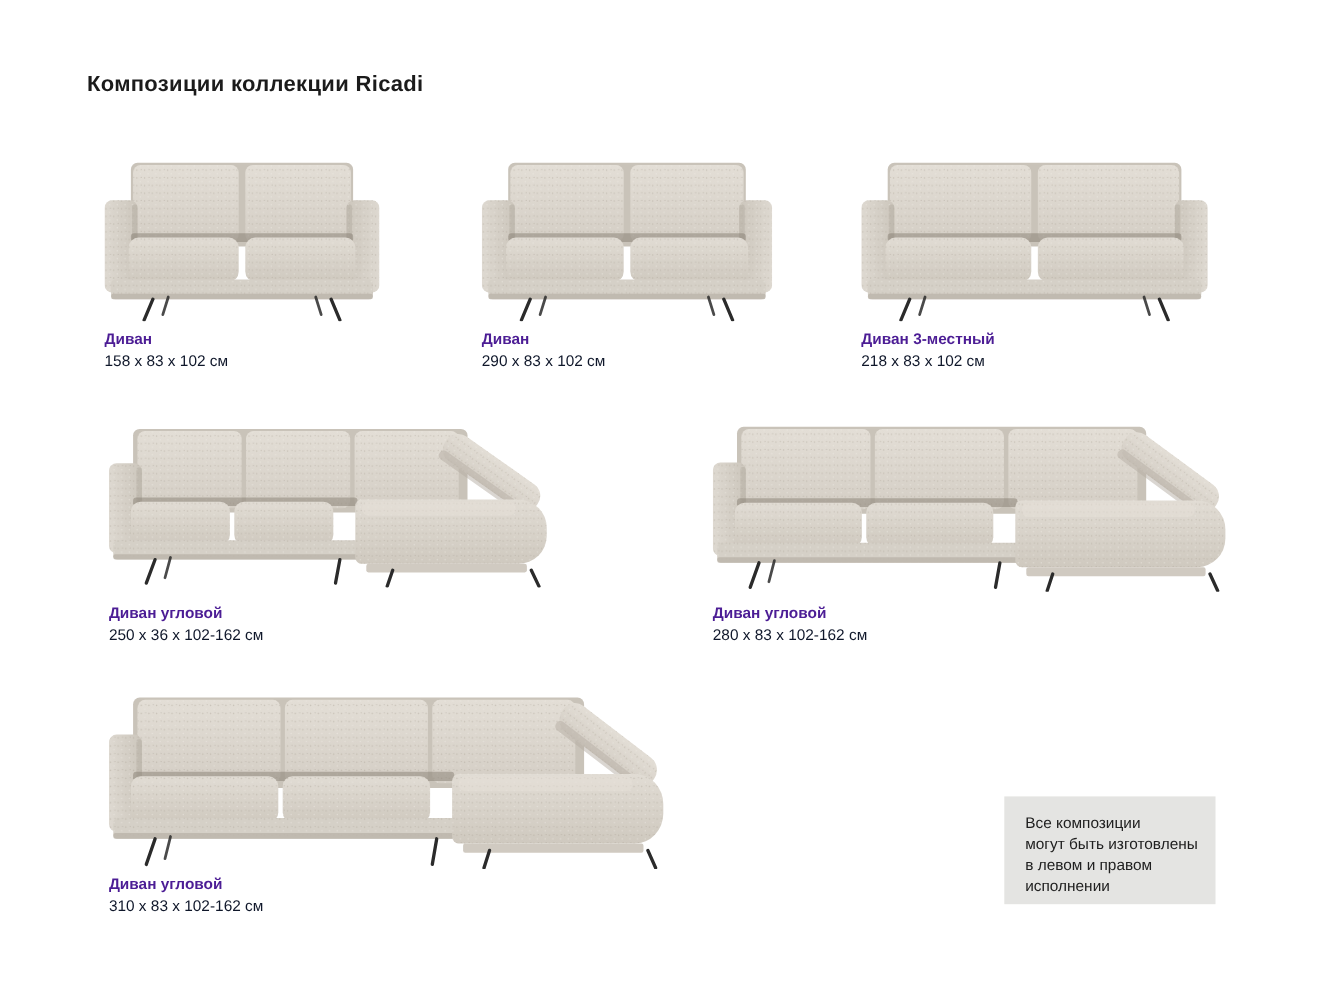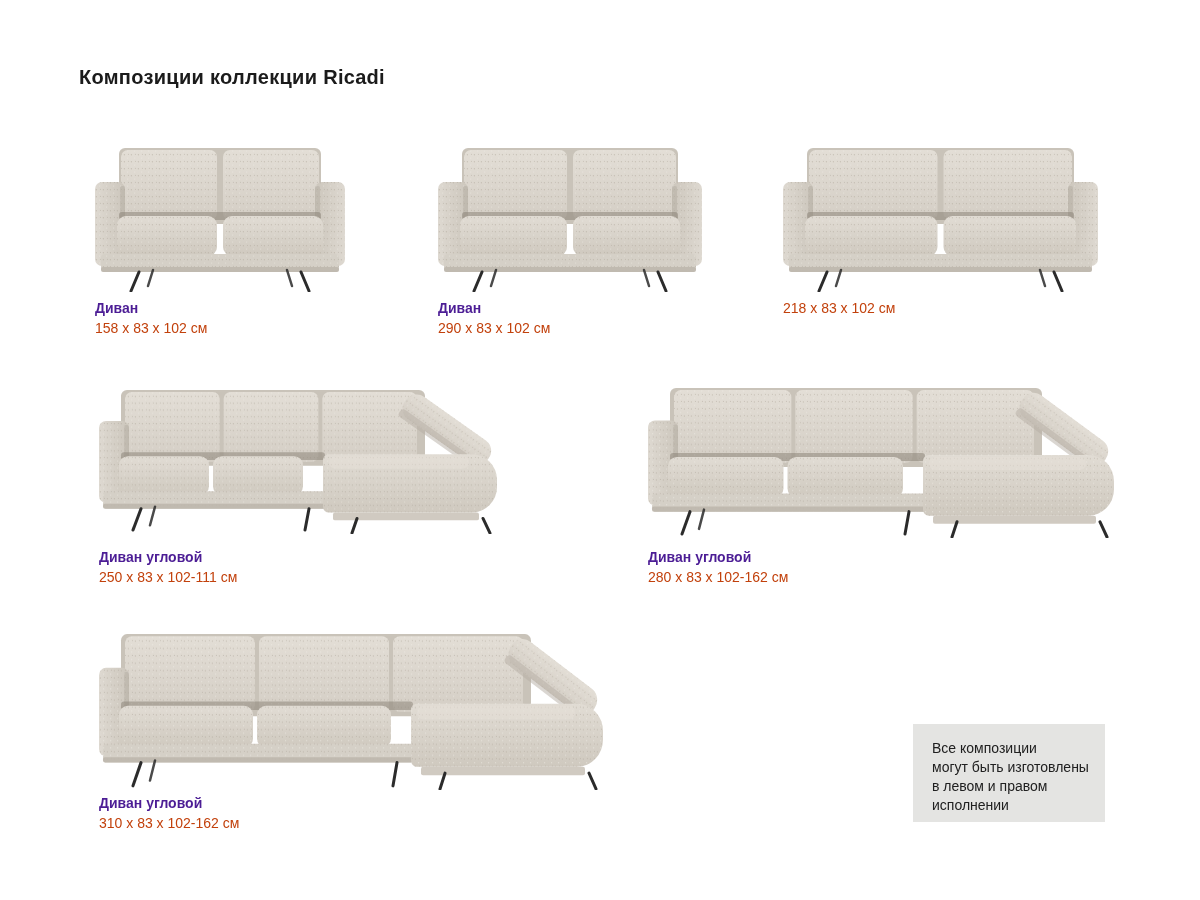--- a/index.html
+++ b/index.html
@@ -7,21 +7,21 @@
     width:1200px;height:900px;position:relative;background:#ffffff;
     font-family:"Liberation Sans", sans-serif;color:#1d1d1d;overflow:hidden;
   }
   .page-title{
     position:absolute;left:63px;top:50px;margin:16px;
     font-size:20px;font-weight:600;letter-spacing:.3px;color:#1b1b1b;
   }
   .card{position:absolute;}
   .card .img{display:flex;align-items:flex-start;}
   .card .name{font-size:14px;font-weight:600;line-height:20px;color:#4c1d95;}
-  .card .dims{font-size:14px;font-weight:400;line-height:20px;color:#c2410c;}
+  .card .dims{font-size:14px;font-weight:400;line-height:20px;color:#0f172a;}
   .c1{left:95px;top:146px;}  .c1 .img{height:152px;}
   .c2{left:438px;top:146px;} .c2 .img{height:152px;}
   .c3{left:783px;top:146px;} .c3 .img{height:152px;}
   .c4{left:99px;top:388px;}  .c4 .img{height:159px;}
   .c5{left:648px;top:386px;} .c5 .img{height:161px;}
   .c6{left:99px;top:632px;}  .c6 .img{height:161px;}
   .note{
     position:absolute;left:913px;top:724px;width:192px;height:98px;
     background:#e4e4e2;box-sizing:border-box;padding:15px 6px 0 19px;
   }
@@ -186,20 +186,21 @@
         <rect x="160.5" y="70" width="132.5" height="40" rx="9" fill="url(#sp2)" opacity="0.55"></rect>
         <rect x="6" y="108" width="303" height="18" rx="4" fill="#d5d0c7"></rect>
         <rect x="6" y="108" width="303" height="18" rx="4" fill="url(#sp2)" opacity="0.55"></rect>
         <rect x="6" y="121" width="303" height="5" rx="2" fill="#beb7ad" opacity="0.9"></rect>
         <line x1="44" y1="126" x2="36" y2="145" stroke="#2b2b2b" stroke-width="3" stroke-linecap="round"></line>
         <line x1="58" y1="124" x2="53" y2="140" stroke="#2b2b2b" stroke-width="2.5" stroke-linecap="round" opacity="0.85"></line>
         <line x1="271" y1="126" x2="279" y2="145" stroke="#2b2b2b" stroke-width="3" stroke-linecap="round"></line>
         <line x1="257" y1="124" x2="262" y2="140" stroke="#2b2b2b" stroke-width="2.5" stroke-linecap="round" opacity="0.85"></line>
       </svg>
     </div>
+  <div class="name">Диван 3-местный</div>
   <div class="dims">218 x 83 x 102 см</div>
 </div>
 
 <div class="card c4">
   <div class="img">
       <svg width="404" height="146" viewBox="0 0 404 150" preserveAspectRatio="none" xmlns="http://www.w3.org/2000/svg">
         <defs>
           <linearGradient id="gb3" x1="0" y1="0" x2="0" y2="1">
             <stop offset="0" stop-color="#e3ded6"></stop>
             <stop offset="1" stop-color="#d4cec5"></stop>
@@ -250,21 +251,21 @@
         <rect x="230" y="70" width="140" height="13" rx="6" fill="#e5e0d8" opacity="0.5"></rect>
         <rect x="234" y="128" width="146" height="8" rx="2" fill="#cdc7be" opacity="0.95"></rect>
         <line x1="42" y1="124" x2="34" y2="146" stroke="#2b2b2b" stroke-width="3" stroke-linecap="round"></line>
         <line x1="56" y1="122" x2="51" y2="141" stroke="#2b2b2b" stroke-width="2.5" stroke-linecap="round" opacity="0.85"></line>
         <line x1="210" y1="124" x2="206" y2="146" stroke="#2b2b2b" stroke-width="3" stroke-linecap="round"></line>
         <line x1="258" y1="134" x2="253" y2="149" stroke="#2b2b2b" stroke-width="3" stroke-linecap="round"></line>
         <line x1="384" y1="134" x2="391" y2="149" stroke="#2b2b2b" stroke-width="3" stroke-linecap="round"></line>
       </svg>
     </div>
   <div class="name">Диван угловой</div>
-  <div class="dims">250 x 83 x 102-111 см</div>
+  <div class="dims">250 x 36 x 102-162 см</div>
 </div>
 
 <div class="card c5">
   <div class="img">
       <svg width="472" height="152" viewBox="0 0 472 150" preserveAspectRatio="none" xmlns="http://www.w3.org/2000/svg">
         <defs>
           <linearGradient id="gb4" x1="0" y1="0" x2="0" y2="1">
             <stop offset="0" stop-color="#e3ded6"></stop>
             <stop offset="1" stop-color="#d4cec5"></stop>
           </linearGradient>

